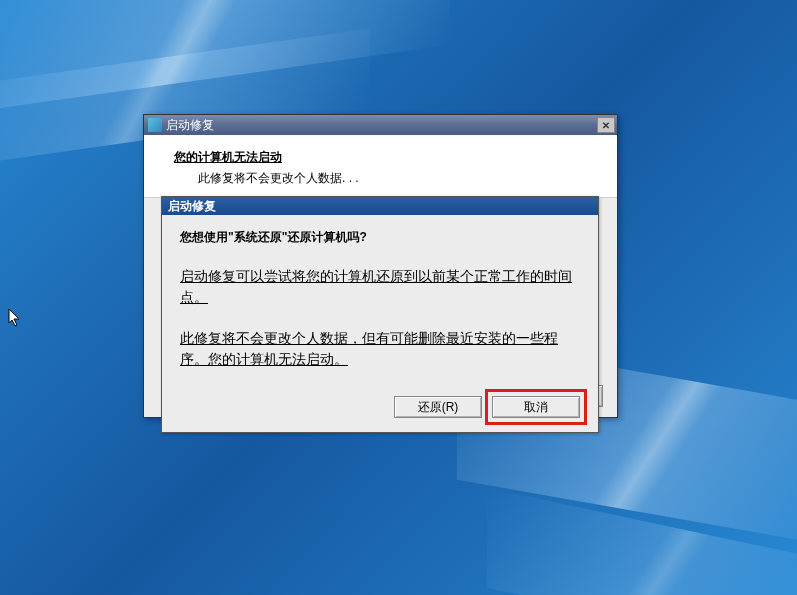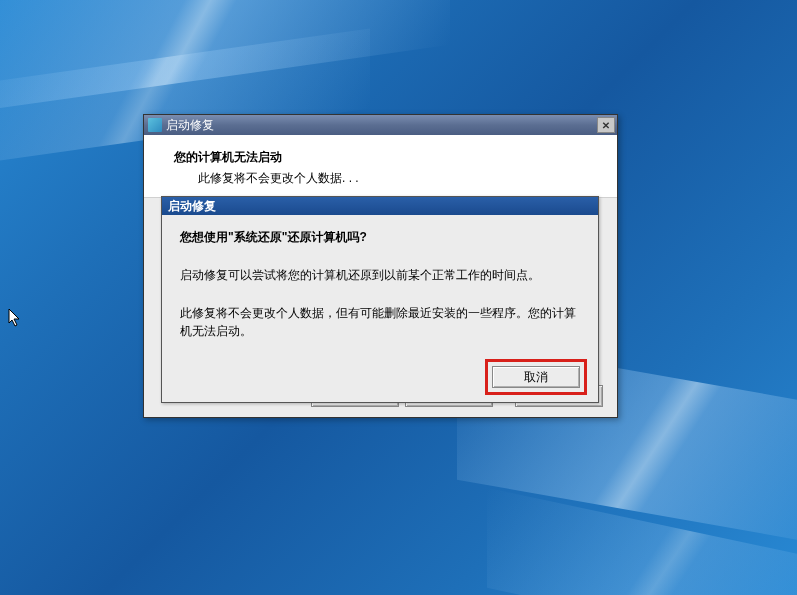--- a/index.html
+++ b/index.html
@@ -102,20 +102,21 @@
     .main-content {
       background: #fff;
       padding: 14px 30px 10px 30px;
       min-height: 60px;
     }
     
     .main-heading {
       font-size: 12px;
       font-weight: bold;
       margin-bottom: 4px;
+      text-decoration: underline;
     }
     
     .main-subtext {
       font-size: 12px;
       padding-left: 24px;
     }
     
     .main-footer {
       background: #ececec;
       border-top: 1px solid #d0d0d0;
@@ -171,23 +172,24 @@
       padding: 14px 18px 14px 18px;
     }
     
     .inner-heading {
       font-size: 12px;
       font-weight: bold;
       margin-bottom: 20px;
     }
     
     .inner-text {
-      font-size: 12px;
+      font-size: 14px;
       margin-bottom: 20px;
       line-height: 1.5;
+      text-decoration: underline;
     }
     
     .inner-buttons {
       display: flex;
       justify-content: flex-end;
       gap: 10px;
       padding-top: 6px;
     }
     
     .highlight-box {
@@ -238,18 +240,19 @@
 
 <div class="inner-dialog">
   <div class="inner-titlebar">
     <span>启动修复</span>
   </div>
   <div class="inner-body">
     <div class="inner-heading">您想使用"系统还原"还原计算机吗?</div>
     <div class="inner-text">启动修复可以尝试将您的计算机还原到以前某个正常工作的时间点。</div>
     <div class="inner-text">此修复将不会更改个人数据，但有可能删除最近安装的一些程序。您的计算机无法启动。</div>
     <div class="inner-buttons">
+      <button class="win-btn">还原(R)</button>
       <span class="highlight-box">
         <button class="win-btn">取消</button>
       </span>
     </div>
   </div>
 </div>
 
 </body></html>

